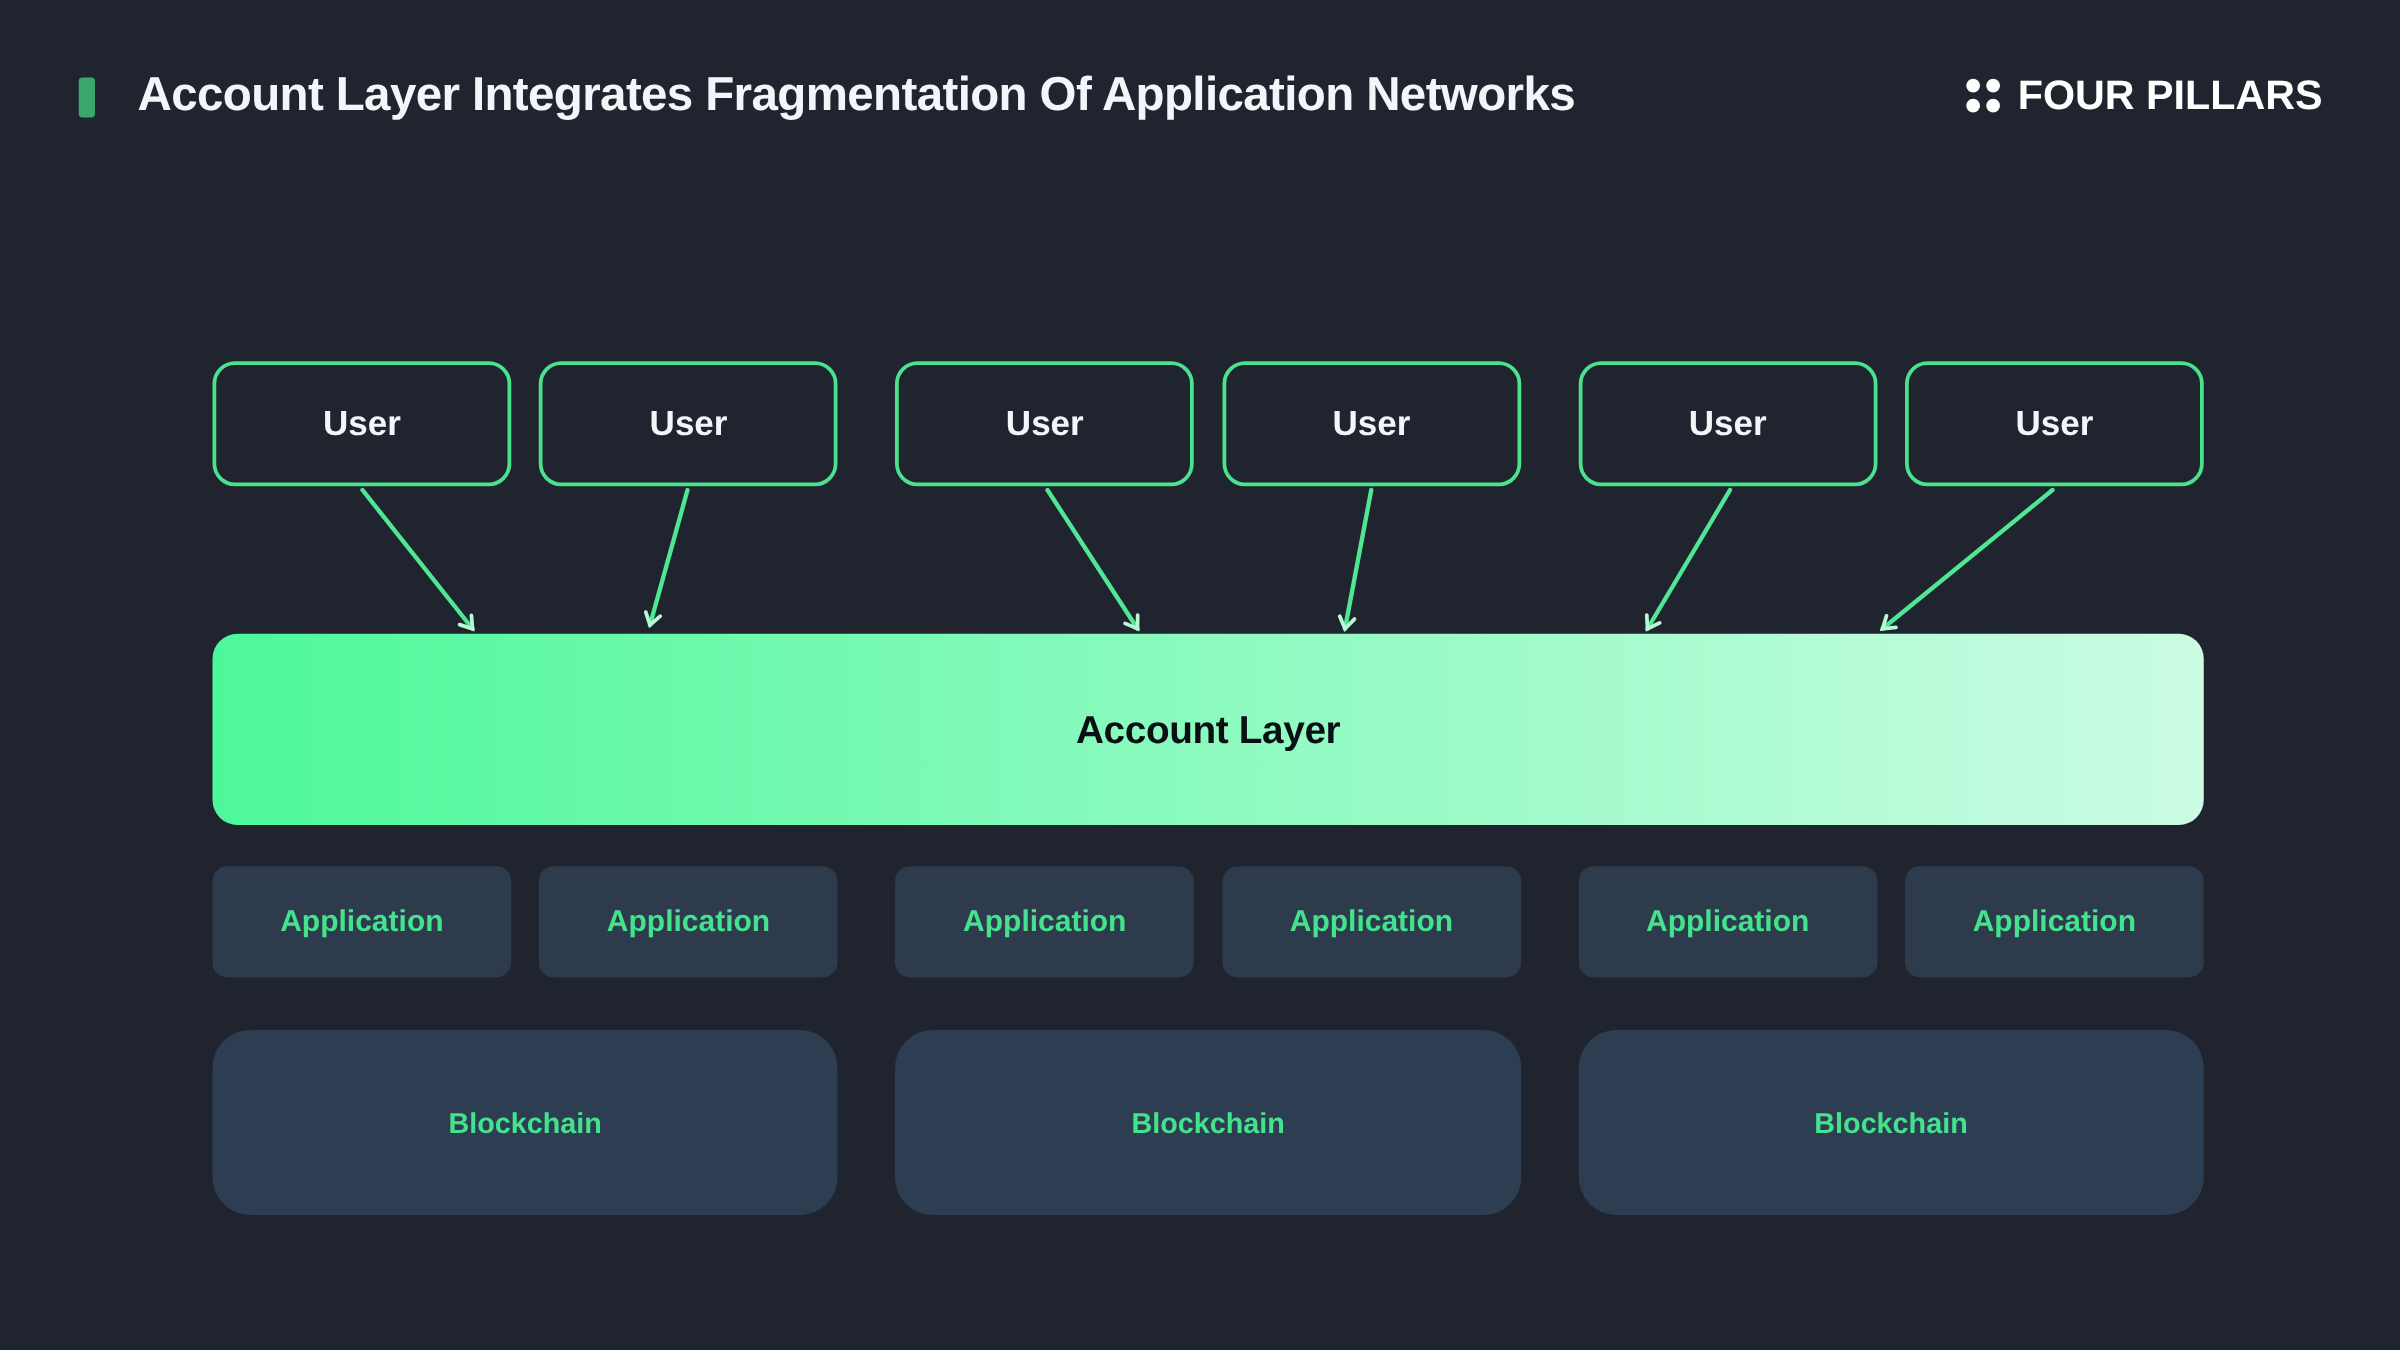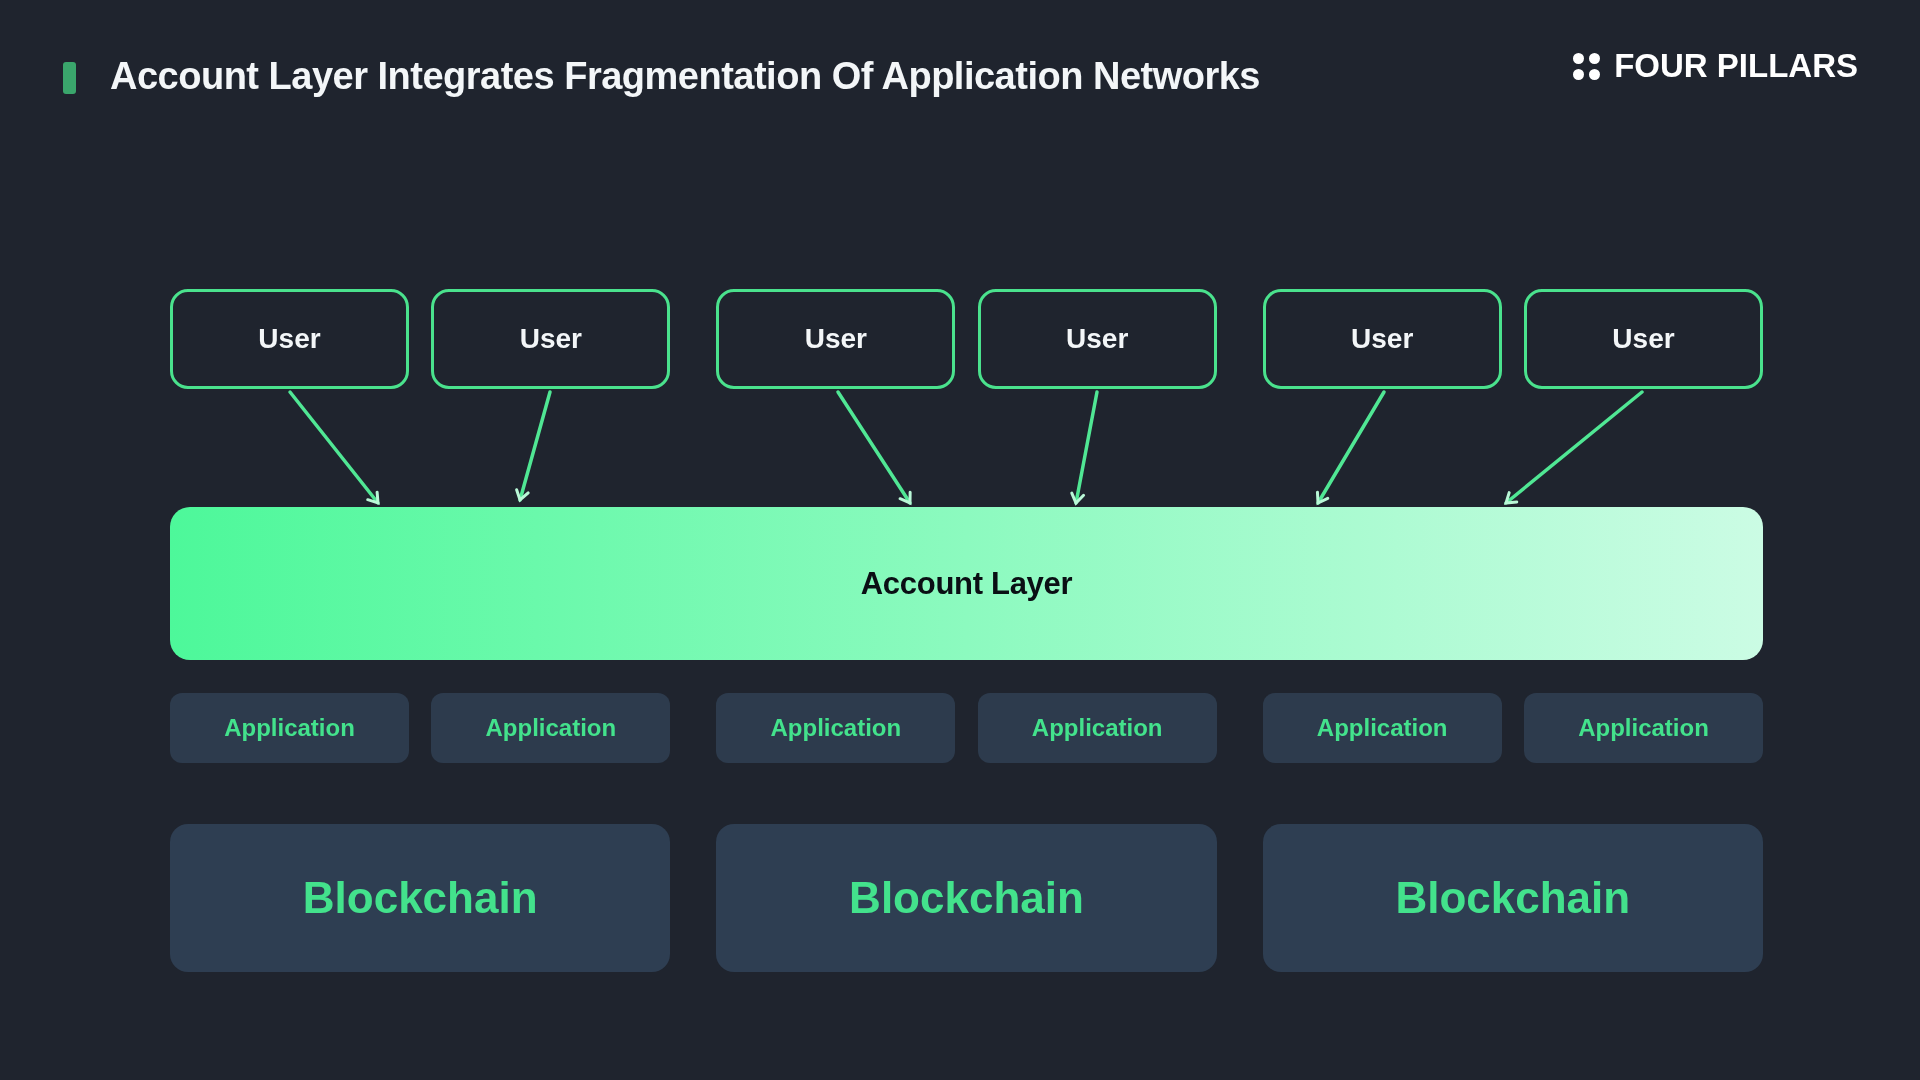--- a/index.html
+++ b/index.html
@@ -24,21 +24,21 @@
   }
   .page-title {
     position: absolute; left: 110px; top: 44px;
     margin: 0;
     font-size: 38px; line-height: 64px; font-weight: 700;
     letter-spacing: -0.5px;
     color: var(--title, #f3f6f8);
     white-space: nowrap;
   }
   .logo {
-    position: absolute; right: 62px; top: 34px; height: 64px;
+    position: absolute; right: 62px; top: 44px; height: 64px;
     display: flex; align-items: center; gap: 14px;
   }
   .logo-dots {
     display: grid;
     grid-template-columns: 11px 11px;
     grid-template-rows: 11px 11px;
     gap: 5px;
   }
   .logo-dots span {
     width: 11px; height: 11px; border-radius: 50%;
@@ -93,38 +93,38 @@
     background: linear-gradient(90deg, var(--acct-start, #4df89a) 0%, var(--acct-end, #cbfce4) 100%);
     display: flex; align-items: center; justify-content: center;
     color: var(--acct-text, #0a0f14);
     font-size: 31px; font-weight: 700;
     letter-spacing: -0.3px;
   }
 
   
   .row-apps { top: 693px; height: 95px; }
   .app-box {
-    width: 239px; height: 70px;
+    width: 239px; height: 89px;
     border-radius: 12px;
     background: var(--panel, #2d3b4d);
     display: flex; align-items: center; justify-content: center;
     color: var(--green-text, #43e28c);
     font-size: 24px; font-weight: 700;
   }
 
   
   .row-chains { top: 824px; height: 148px; }
   .chain-box {
     flex: 1 1 0;
     height: 148px;
-    border-radius: 18px;
+    border-radius: 30px;
     background: var(--panel-deep, #2e3e52);
     display: flex; align-items: center; justify-content: center;
     color: var(--green-text, #43e28c);
-    font-size: 44px; font-weight: 700;
+    font-size: 23px; font-weight: 700;
   }
 </style>
 </head>
 <body>
 
 <div class="canvas">
 
   <span class="accent-bar"></span>
   <h1 class="page-title">Account Layer Integrates Fragmentation Of Application Networks</h1>
   <div class="logo">

